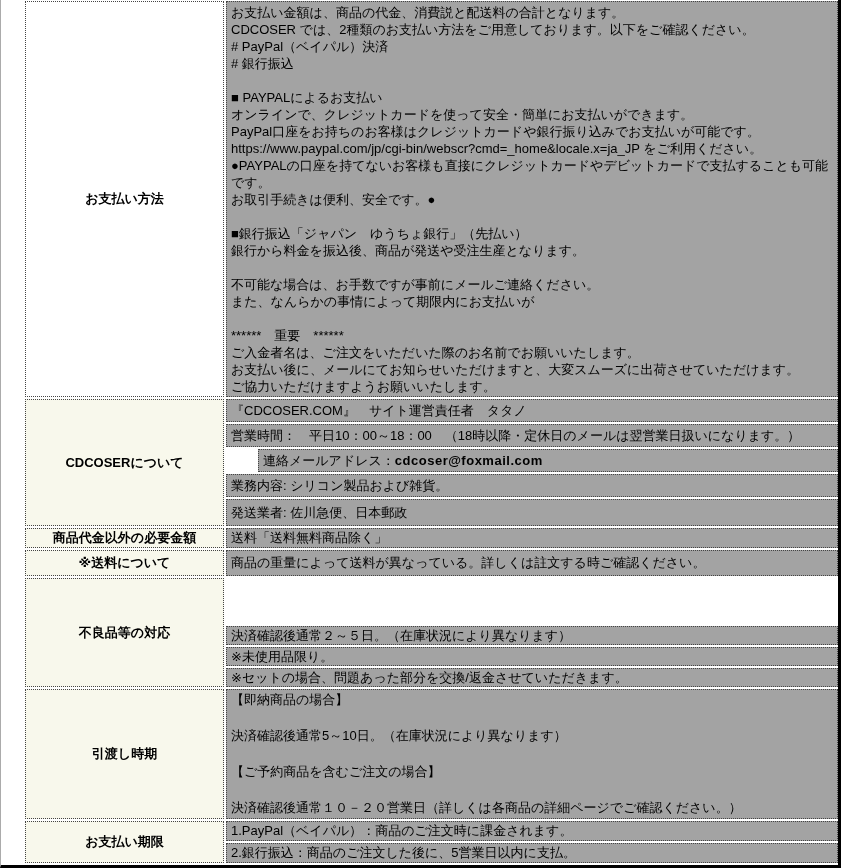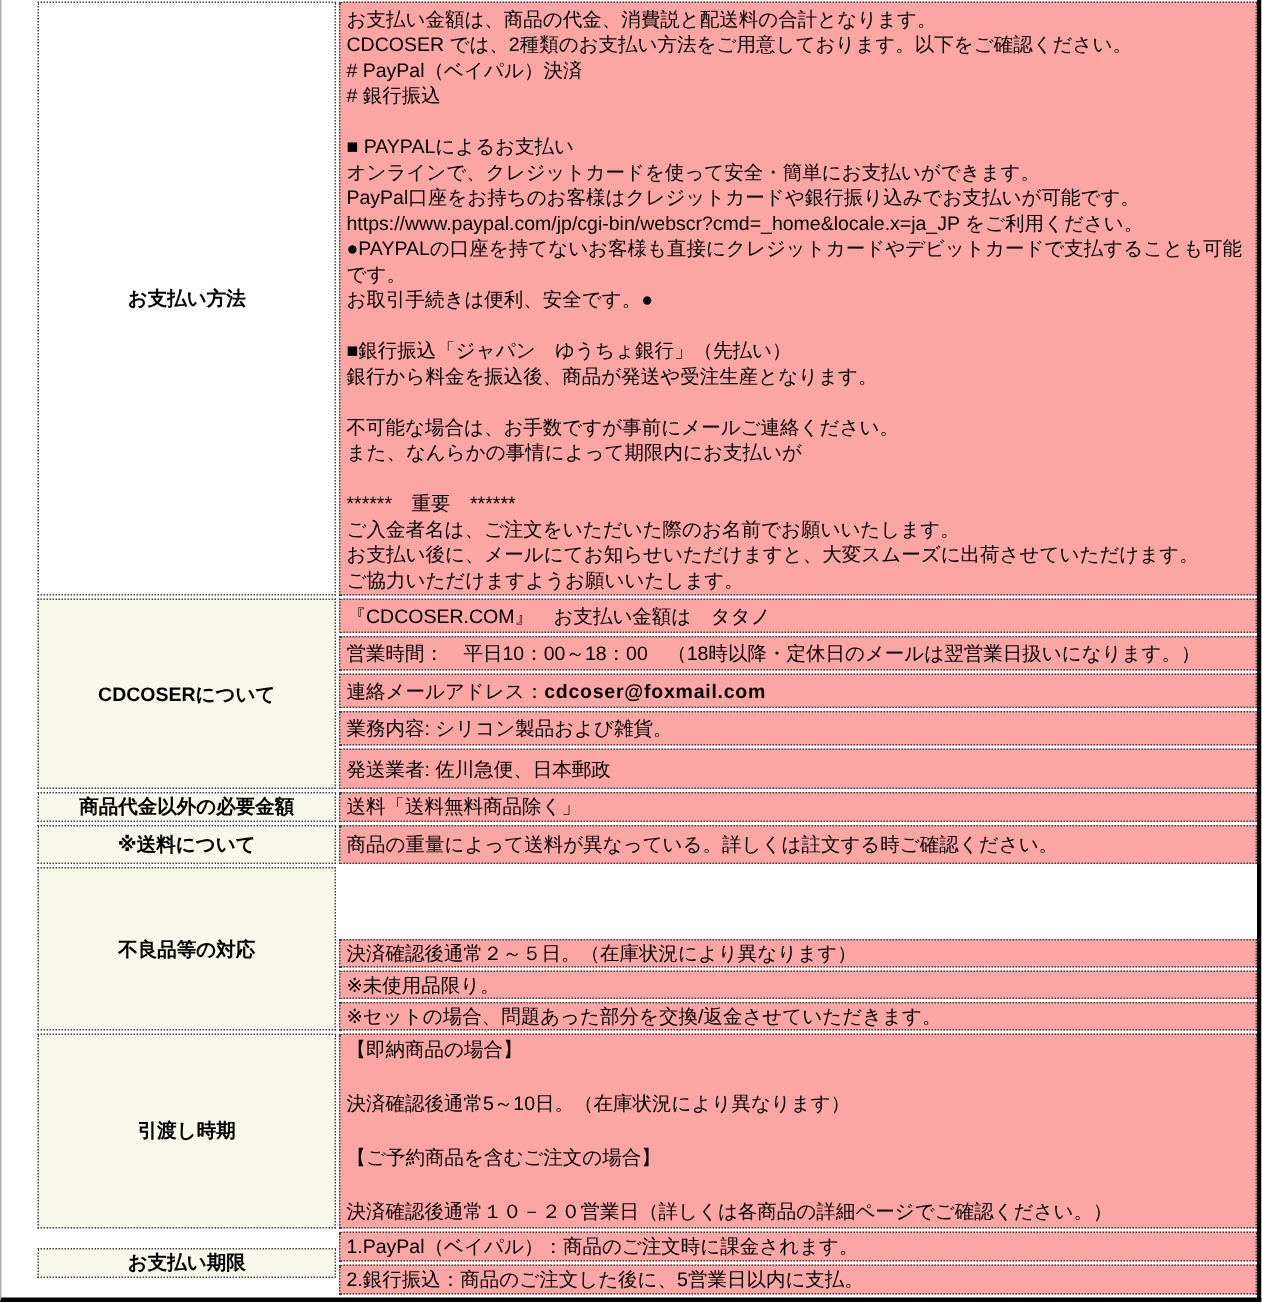--- a/index.html
+++ b/index.html
@@ -13,21 +13,21 @@
   .row{display:flex;gap:2px;}
   .label-cell{
     width:199px;flex:0 0 199px;box-sizing:border-box;
     border:1px dotted #444;background:#f8f8ec;
     display:flex;align-items:center;justify-content:center;
     font-weight:bold;font-size:13px;text-align:center;padding:0 4px;margin-left:24px;
   }
   .label-cell.white{background:#fff;}
   .content-cell{flex:1;display:flex;flex-direction:column;gap:2px;min-width:0;}
   .box{
-    box-sizing:border-box;border:1px dotted #444;background:#fca5a5;
+    box-sizing:border-box;border:1px dotted #444;background:#a3a3a3;
     padding:1px 4px;font-size:13px;min-width:0;
   }
   .box.vcenter{display:flex;flex-direction:column;justify-content:center;}
   .line{
     line-height:var(--lh,16px);white-space:pre-wrap;overflow-wrap:anywhere;
     word-break:break-all;
   }
   .email{font-weight:bold;letter-spacing:0.5px;}
 </style>
 </head>
@@ -62,26 +62,26 @@
             <div class="line">ご入金者名は、ご注文をいただいた際のお名前でお願いいたします。</div>
             <div class="line">お支払い後に、メールにてお知らせいただけますと、大変スムーズに出荷させていただけます。</div>
             <div class="line">ご協力いただけますようお願いいたします。</div>
           </div>
         </div>
       </div>
       <div class="row" style="min-height: 127px;">
         <div class="label-cell">CDCOSERについて</div>
         <div class="content-cell">
           <div class="box vcenter" style="min-height: 23px;">
-            <div class="line">『CDCOSER.COM』　お支払い金額は　タタノ</div>
+            <div class="line">『CDCOSER.COM』　サイト運営責任者　タタノ</div>
           </div>
           <div class="box vcenter" style="min-height: 23px;">
             <div class="line">営業時間：　平日10：00～18：00　（18時以降・定休日のメールは翌営業日扱いになります。）</div>
           </div>
-          <div class="box vcenter" style="min-height: 23px;">
+          <div class="box vcenter" style="min-height: 23px; margin-left: 32px;">
             <div class="line"><span>連絡メールアドレス：</span><span class="email">cdcoser@foxmail.com</span></div>
           </div>
           <div class="box vcenter" style="min-height: 23px;">
             <div class="line">業務内容: シリコン製品および雑貨。</div>
           </div>
           <div class="box vcenter" style="min-height: 23px; flex: 1 1 0%;">
             <div class="line">発送業者: 佐川急便、日本郵政</div>
           </div>
         </div>
       </div>
@@ -122,21 +122,21 @@
             <div class="line">【即納商品の場合】</div>
             <div class="line">&nbsp;</div>
             <div class="line">決済確認後通常5～10日。（在庫状況により異なります）</div>
             <div class="line">&nbsp;</div>
             <div class="line">【ご予約商品を含むご注文の場合】</div>
             <div class="line">&nbsp;</div>
             <div class="line">決済確認後通常１０－２０営業日（詳しくは各商品の詳細ページでご確認ください。）</div>
           </div>
         </div>
       </div>
-      <div class="row" style="min-height: 39px; align-items: center;">
+      <div class="row" style="min-height: 39px;">
         <div class="label-cell">お支払い期限</div>
         <div class="content-cell">
           <div class="box" style="min-height: 18px;">
             <div class="line">1.PayPal（ベイパル）：商品のご注文時に課金されます。</div>
           </div>
           <div class="box" style="min-height: 17px; flex: 1 1 0%;">
             <div class="line">2.銀行振込：商品のご注文した後に、5営業日以内に支払。</div>
           </div>
         </div>
       </div>

